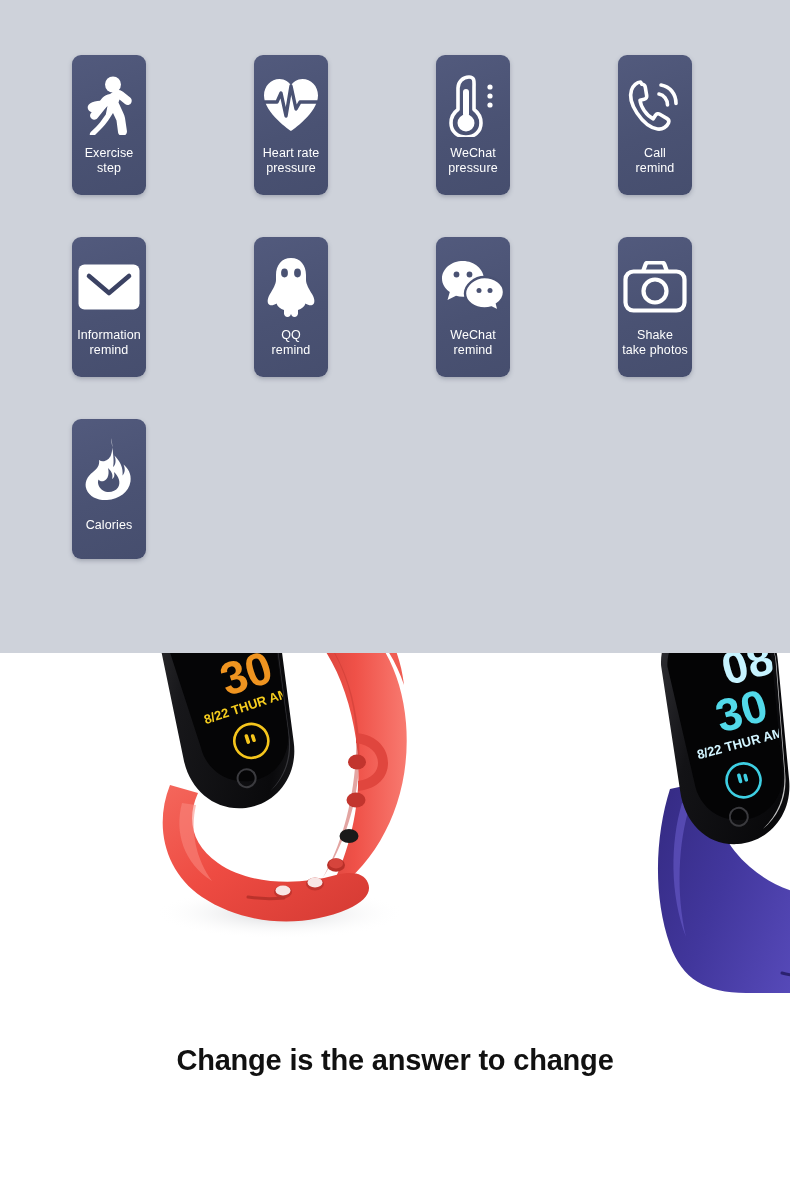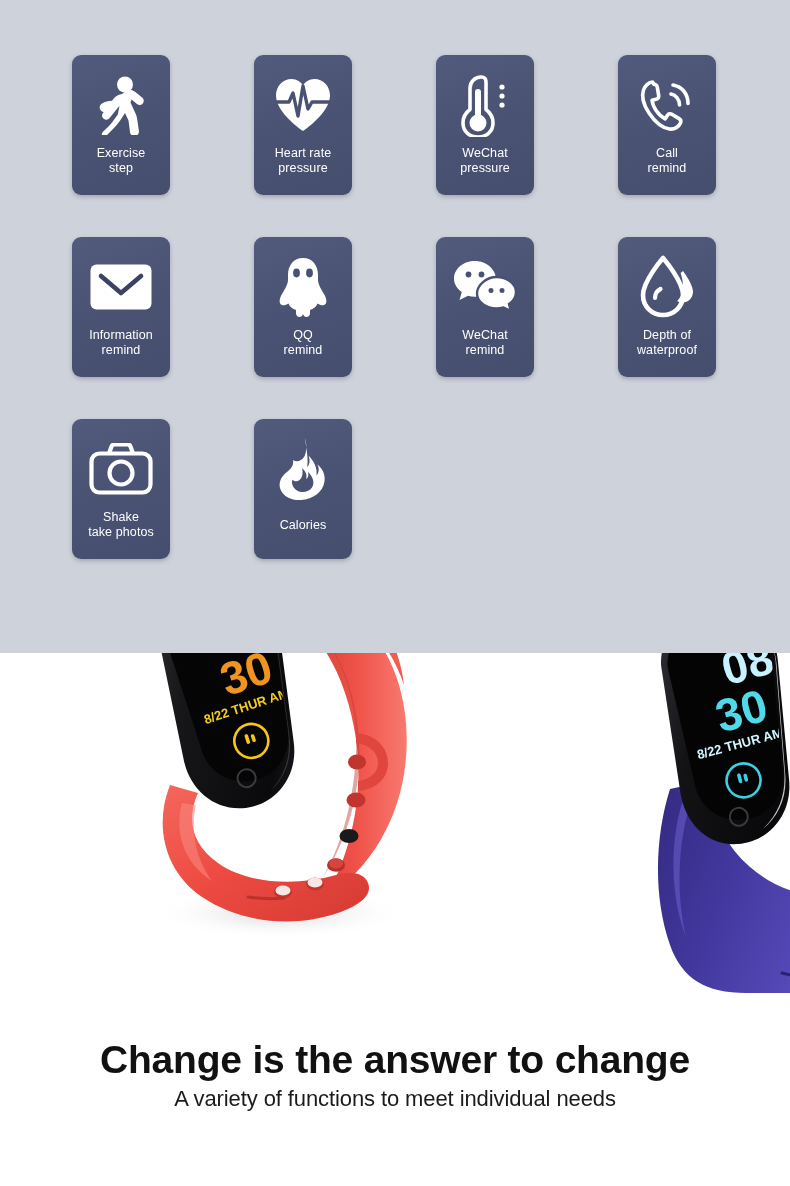--- a/index.html
+++ b/index.html
@@ -19,21 +19,21 @@
   #feature-grid{
     position:absolute; left:72px; top:55px;
     width:646px;
     display:grid;
     grid-template-columns:repeat(4, 98px);
     grid-template-rows:140px 140px 140px;
     column-gap:84px;
     row-gap:42px;
   }
   .tile{
-    width:98px; height:140px;
+    width:74px; height:140px;
     background:linear-gradient(160deg,#525a7d 0%,#4a5273 55%,#464e6e 100%);
     border-radius:9px;
     box-shadow:0 2px 4px rgba(80,86,105,.35);
     display:flex; flex-direction:column;
     align-items:center; justify-content:flex-start;
     padding-top:14px;
     position:relative;
   }
   .tile-icon{
     height:72px; width:100%;
@@ -72,21 +72,21 @@
     left:630px; top:-60px;
     width:230px; height:400px;
   }
 
   
   #caption-block{
     position:absolute; left:0; top:1040px; width:790px;
     text-align:center;
   }
   #headline{
-    font-size:39px; font-weight:bold; color:#111111;
+    font-size:29px; font-weight:bold; color:#111111;
     letter-spacing:-.2px;
     line-height:40px;
   }
   #subheadline{
     font-size:22px; font-weight:normal; color:#1b1b1b;
     line-height:38px;
     letter-spacing:-.1px;
   }
 </style>
 </head>
@@ -178,31 +178,20 @@
           <path d="M44.5 18 C54.5 18 64 24.5 64 33 C64 38 61.3 42.2 57 45 L58.8 52 L51.5 48.5 C49.3 49.2 47 49.5 44.5 49.5 C34.5 49.5 25 43 25 34.5 C25 26 34.5 18 44.5 18 Z" fill="#ffffff" stroke="#4a5273" stroke-width="2.4"></path>
           <circle cx="39" cy="31.5" r="2.5" fill="#4a5273"></circle>
           <circle cx="50" cy="31.5" r="2.5" fill="#4a5273"></circle>
         </svg>
       </div>
       <div class="tile-label">WeChat
 remind</div>
     </div>
 
 
-    <div class="tile">
-      <div class="tile-icon">
-        <svg width="56" height="64" viewBox="0 0 56 64">
-          <path d="M24 3 C24 3 4 26 4 40 C4 51.5 12.9 60 24 60 C35.1 60 44 51.5 44 40 C44 26 24 3 24 3 Z" fill="none" stroke="#ffffff" stroke-width="4.6" stroke-linejoin="round"></path>
-          <path d="M16 43 C16 39 18.5 35.5 21.5 34" fill="none" stroke="#ffffff" stroke-width="4.2" stroke-linecap="round"></path>
-          <path d="M44 16 C44 16 54 29 54 36.5 C54 43 49.4 47.5 43.5 47.5 C41.5 47.5 39.7 47 38.2 46 C41.8 42.4 44 37.4 44 31.5 C44 27 43 22 41.6 18 Z" fill="#ffffff"></path>
-        </svg>
-      </div>
-      <div class="tile-label">Depth of
-waterproof</div>
-    </div>
 
     <div class="tile">
       <div class="tile-icon">
         <svg width="64" height="52" viewBox="0 0 64 52">
           <rect x="2.5" y="10.5" width="59" height="39" rx="8" fill="none" stroke="#ffffff" stroke-width="4.2"></rect>
           <path d="M20 10.5 L22.5 3.5 C23 2.2 24 1.5 25.3 1.5 L38.7 1.5 C40 1.5 41 2.2 41.5 3.5 L44 10.5" fill="none" stroke="#ffffff" stroke-width="4.2" stroke-linejoin="round"></path>
           <circle cx="32" cy="30" r="11.5" fill="none" stroke="#ffffff" stroke-width="4.2"></circle>
         </svg>
       </div>
       <div class="tile-label">Shake
@@ -358,14 +347,13 @@
         </g>
       </g>
       <circle cx="82" cy="220" r="9" fill="none" stroke="#3a3a3e" stroke-width="2"></circle>
     </g>
   </svg>
 
 </div>
 
 <div id="caption-block">
   <div id="headline">Change is the answer to change</div>
-  <div id="subheadline">A variety of functions to meet individual needs</div>
 </div>
 
 </body></html>

